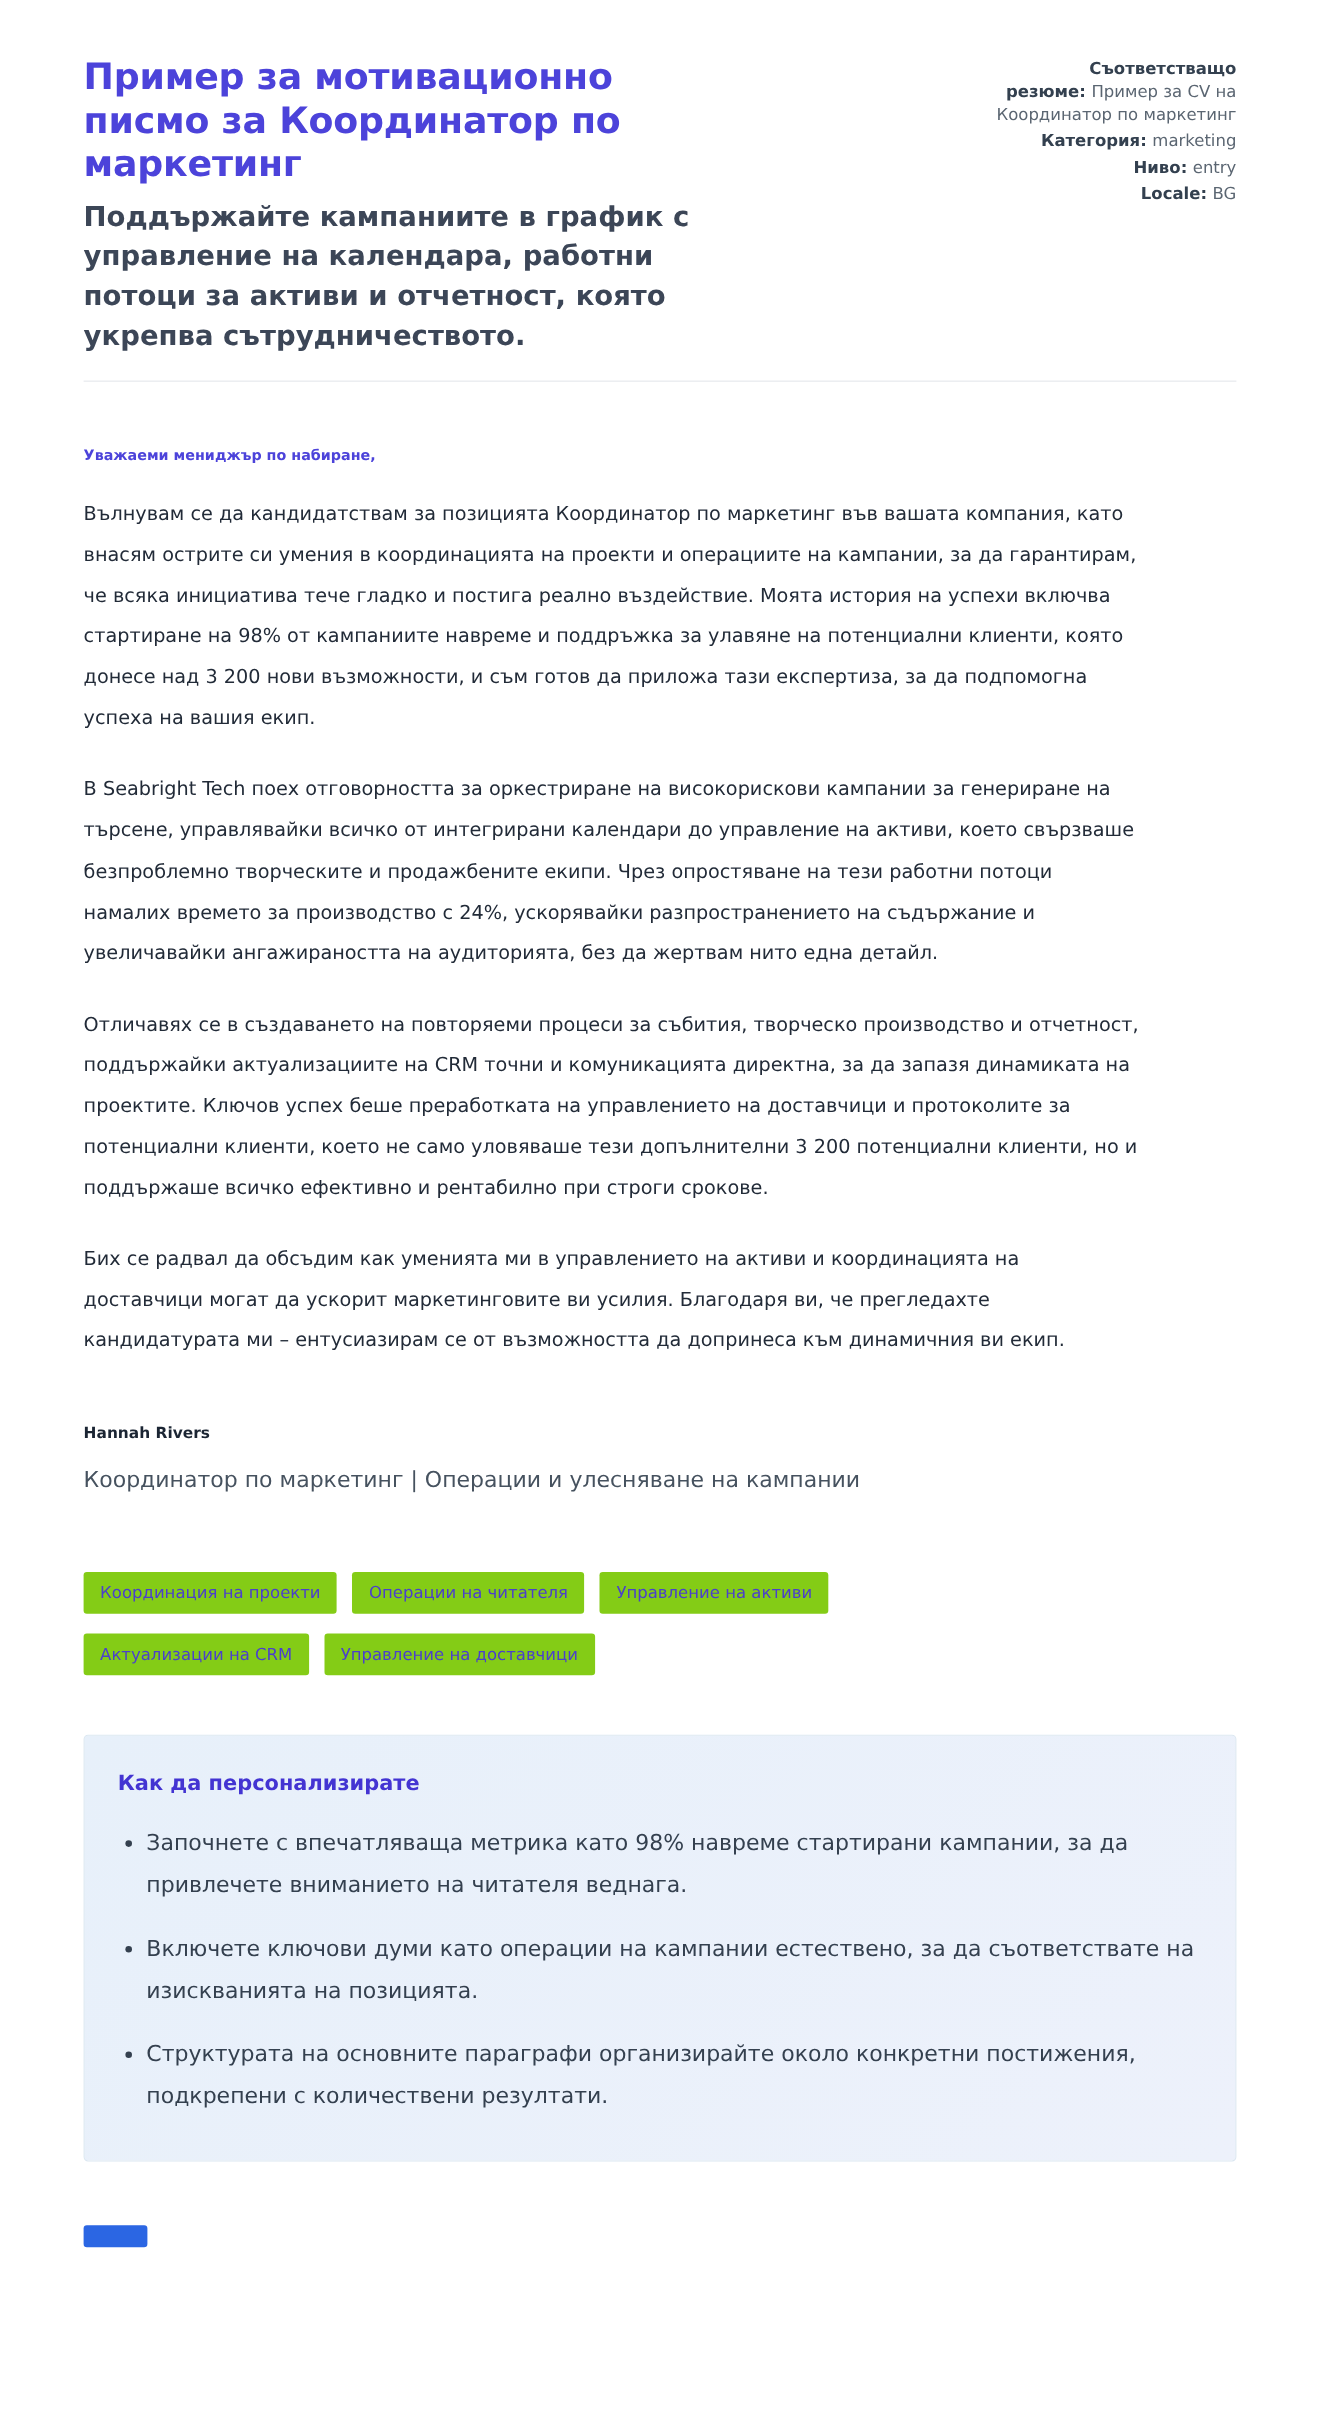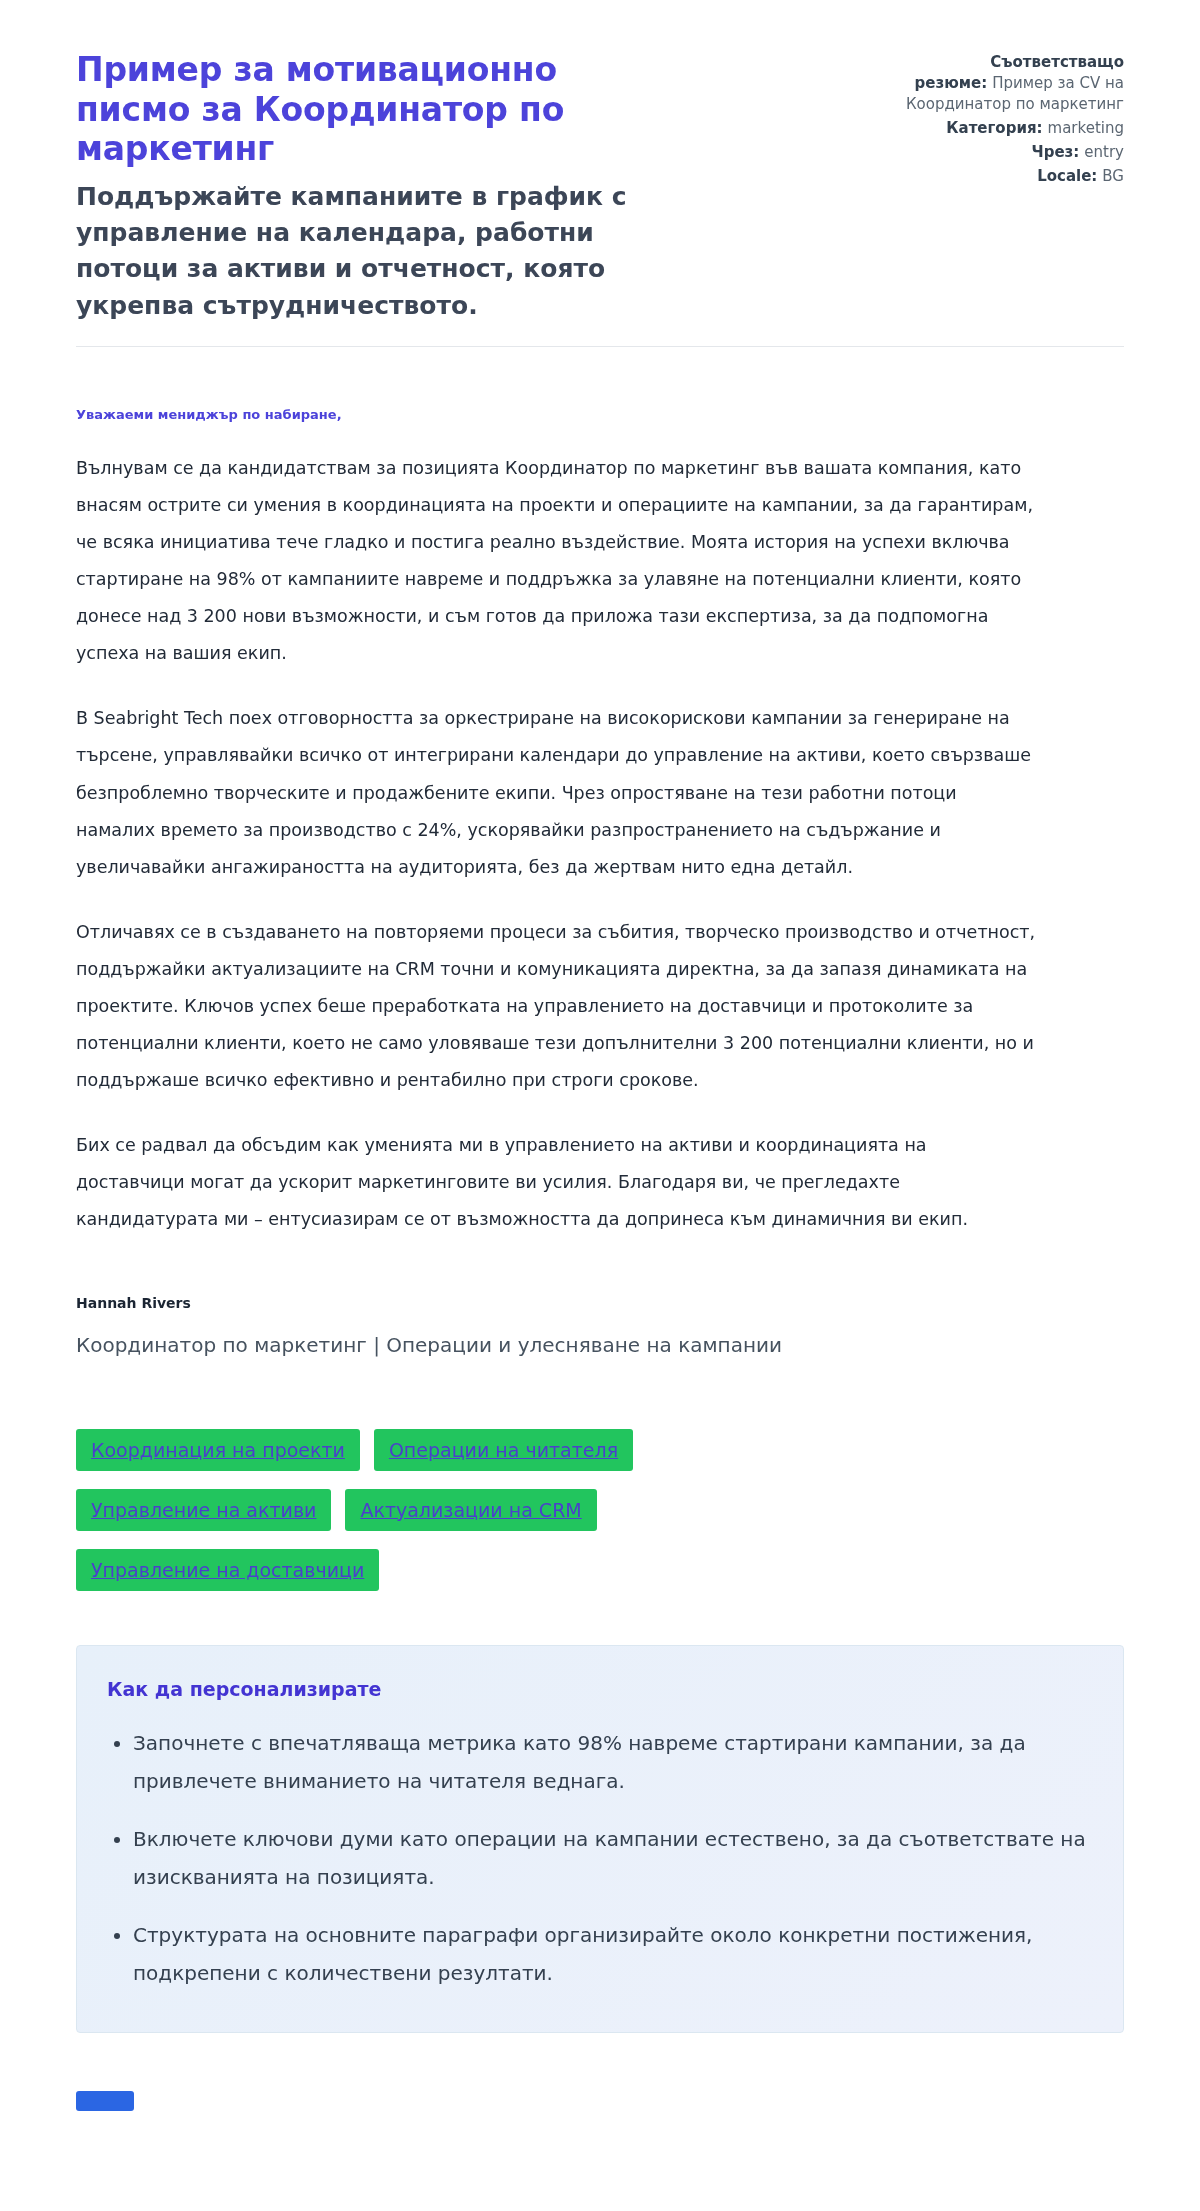--- a/index.html
+++ b/index.html
@@ -89,27 +89,26 @@
   }
   
   .tags {
     margin-top: 72px;
     width: 700px;
     display: flex;
     flex-wrap: wrap;
     gap: 18px 14px;
   }
   .chip {
-    background: #22c55e;
+    background: #84cc16;
     color: #4b40cb;
-    font-size: 19px;
+    font-size: 15px;
     padding: 10px 15px;
     border-radius: 3px;
     white-space: nowrap;
-    text-decoration: underline;
   }
   
   .tips {
     margin-top: 54px;
     background: linear-gradient(135deg, #e7f0fa 0%, #edf1fb 100%);
     border: 1px solid #dbe7f1;
     border-radius: 4px;
     padding: 32px 30px 40px 30px;
     box-sizing: border-box;
   }
@@ -149,21 +148,21 @@
       <p class="page-subtitle">Поддържайте кампаниите в график с управление на календара, работни потоци за активи и отчетност, която укрепва сътрудничеството.</p>
     </div>
     <div class="meta">
       <div class="meta-item">
         <span class="meta-label">Съответстващо резюме:</span><span class="meta-value">Пример за CV на Координатор по маркетинг</span>
       </div>
       <div class="meta-item">
         <span class="meta-label">Категория:</span><span class="meta-value">marketing</span>
       </div>
       <div class="meta-item">
-        <span class="meta-label">Чрез:</span><span class="meta-value">entry</span>
+        <span class="meta-label">Ниво:</span><span class="meta-value">entry</span>
       </div>
       <div class="meta-item">
         <span class="meta-label">Locale:</span><span class="meta-value">BG</span>
       </div>
     </div>
   </div>
 
   <hr class="divider">
 
   <div class="letter">

